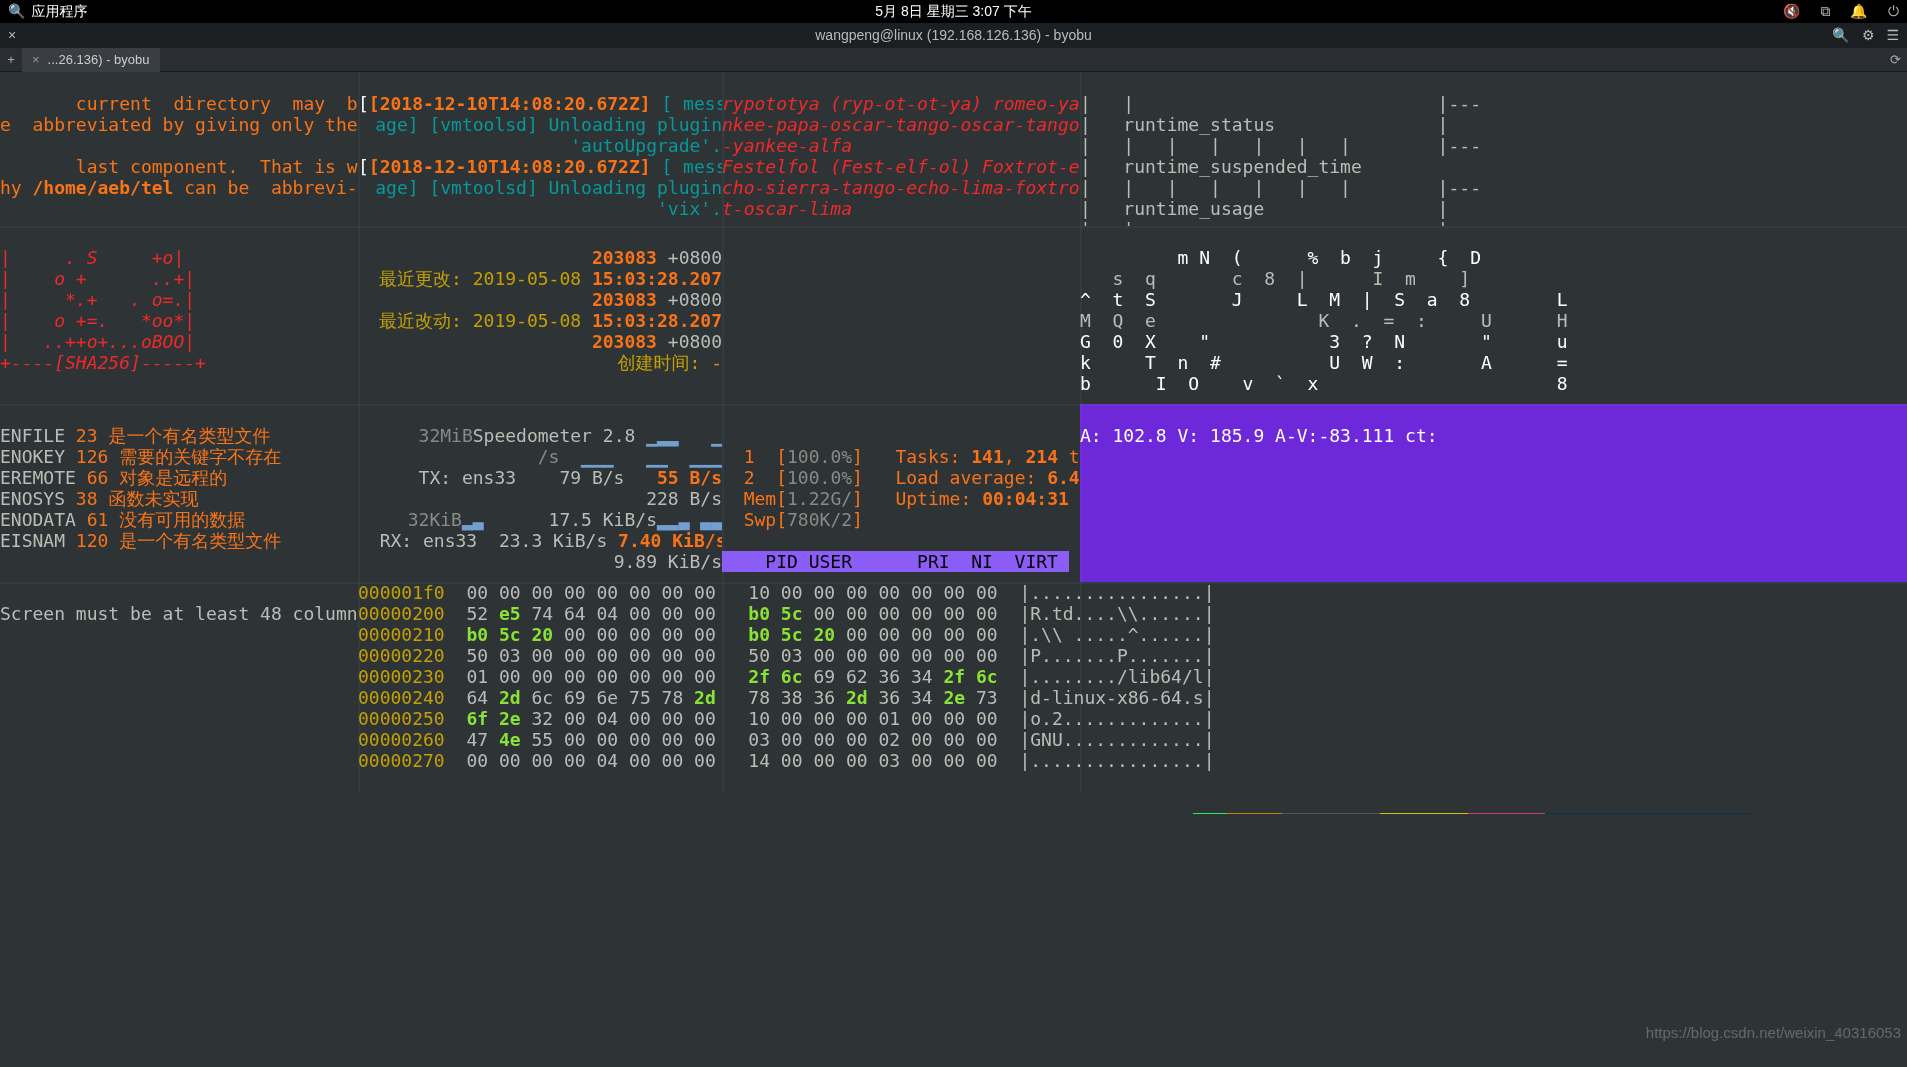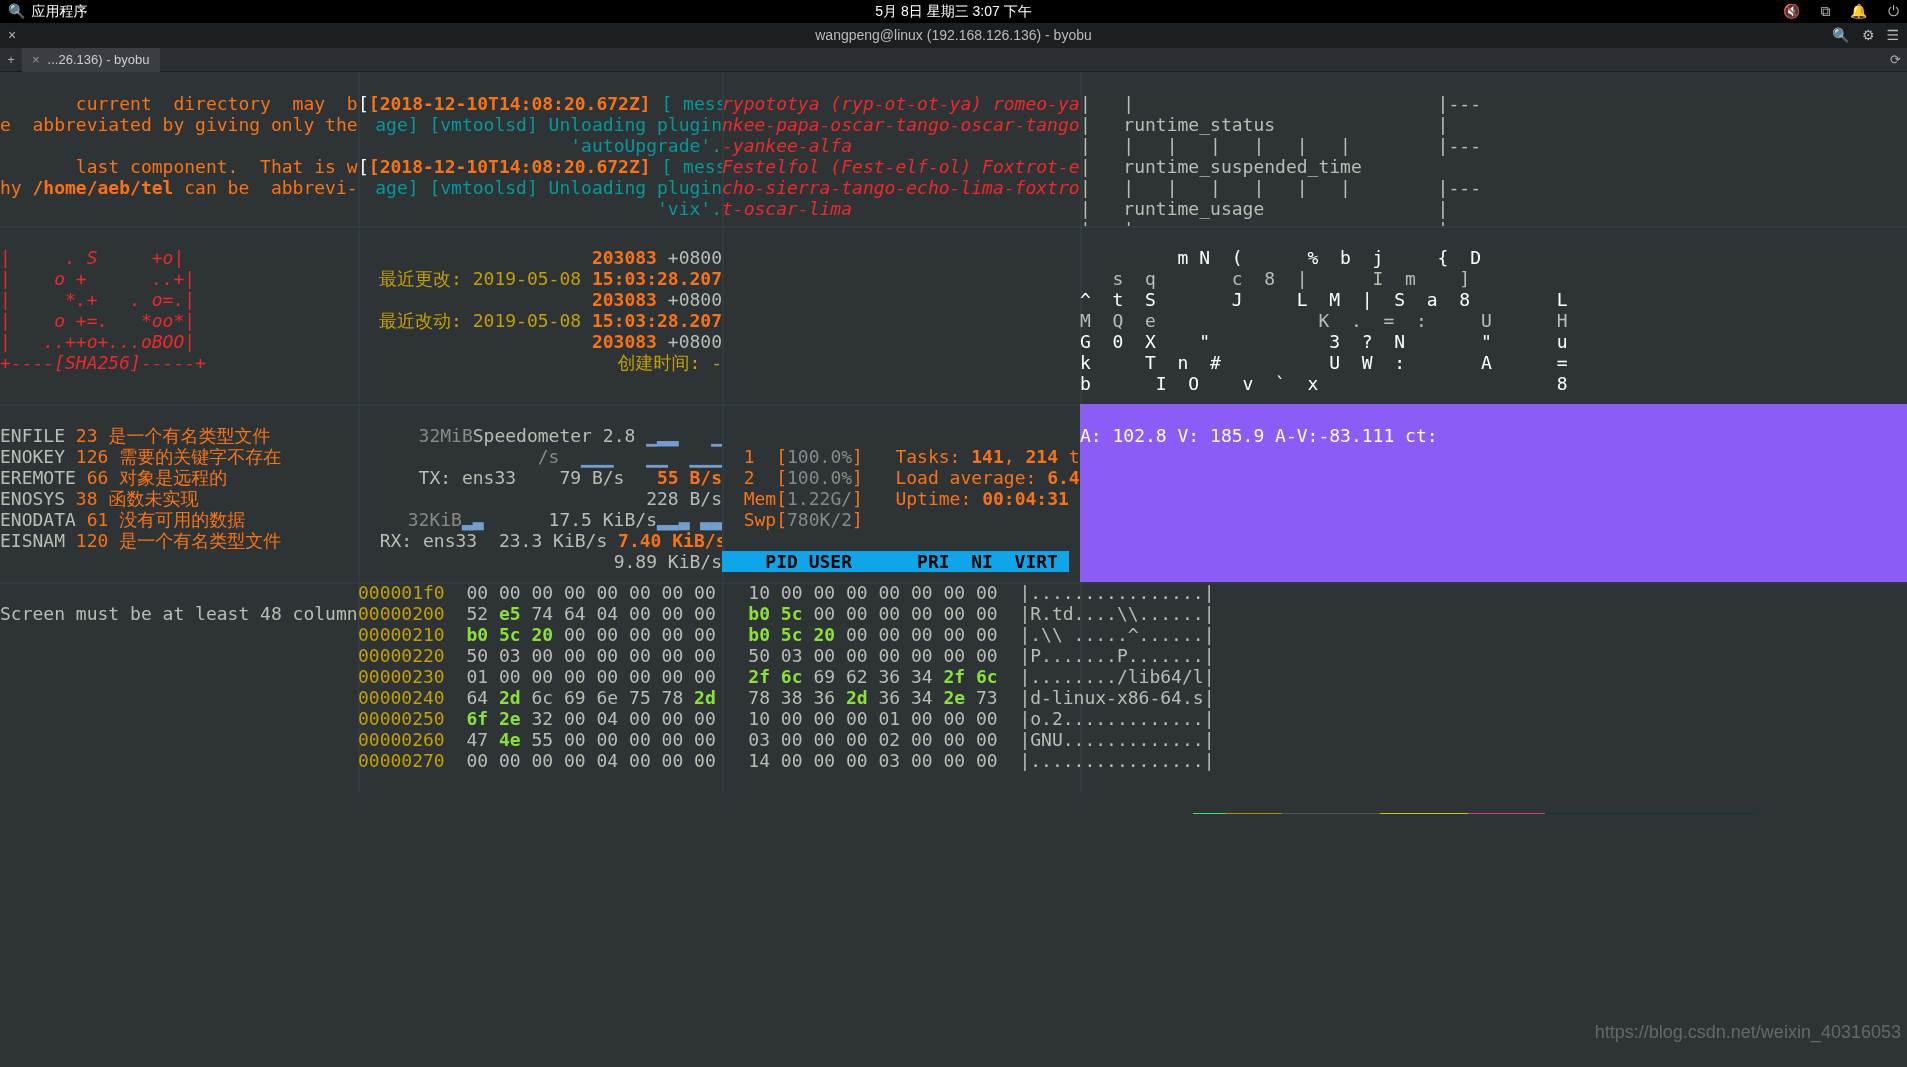--- a/index.html
+++ b/index.html
@@ -103,30 +103,30 @@
 
 .c-cyan   { color: #f97316; }
 .c-dcyan  { color: #06989a; }
 .c-orange { color: #c4a000; }
 .c-red    { color: #ef2929; font-style: italic; }
 .c-green  { color: #8ae234; }
 .c-blue   { color: #729fcf; }
 .c-white  { color: #ffffff; }
 .c-grey   { color: #888a85; }
 .c-lgrey  { color: #babdb6; }
-.bg-ylw   { background: #0ea5e9; color: #000; font-weight: bold; }
-.bg-cyan  { background: #8b5cf6; }
+.bg-ylw   { background: #8b5cf6; color: #000; }
+.bg-cyan  { background: #6d28d9; }
 .b { font-weight: bold; }
 
 .watermark {
   position: absolute;
   right: 6px;
   bottom: 24px;
   color: rgba(255,255,255,.25);
-  font-size: 18px;
+  font-size: 15px;
   font-family: sans-serif;
 }
 
 
 .statusbar { white-space: pre; font-weight: bold; }
 .sb-seg { display: inline-block; padding: 0 6px; }
 .sb-pink   { background: #d33682; color: #fff; }
 .sb-orange { background: #b58900; color: #000; }
 .sb-grey   { background: #555; color: #fff; }
 .sb-yellow { background: #cfc400; color: #000; }

